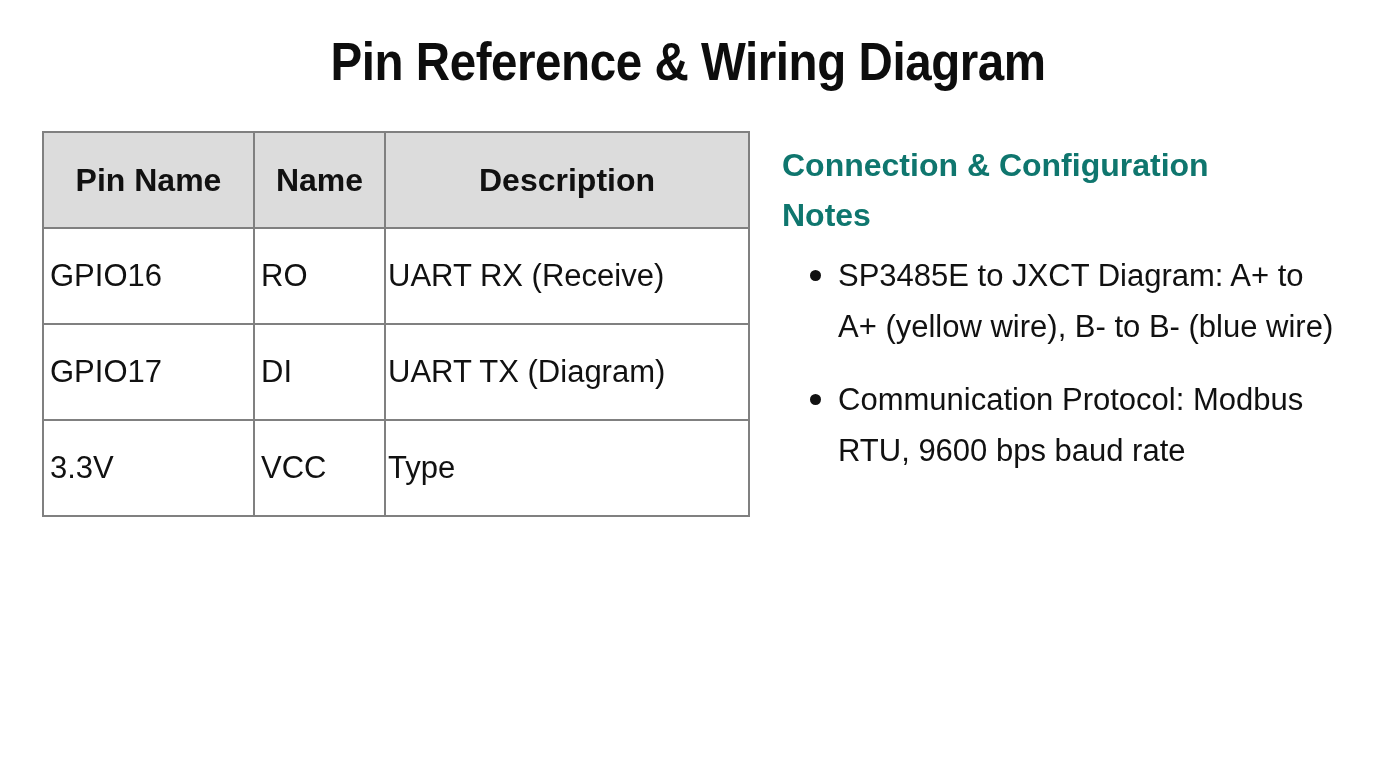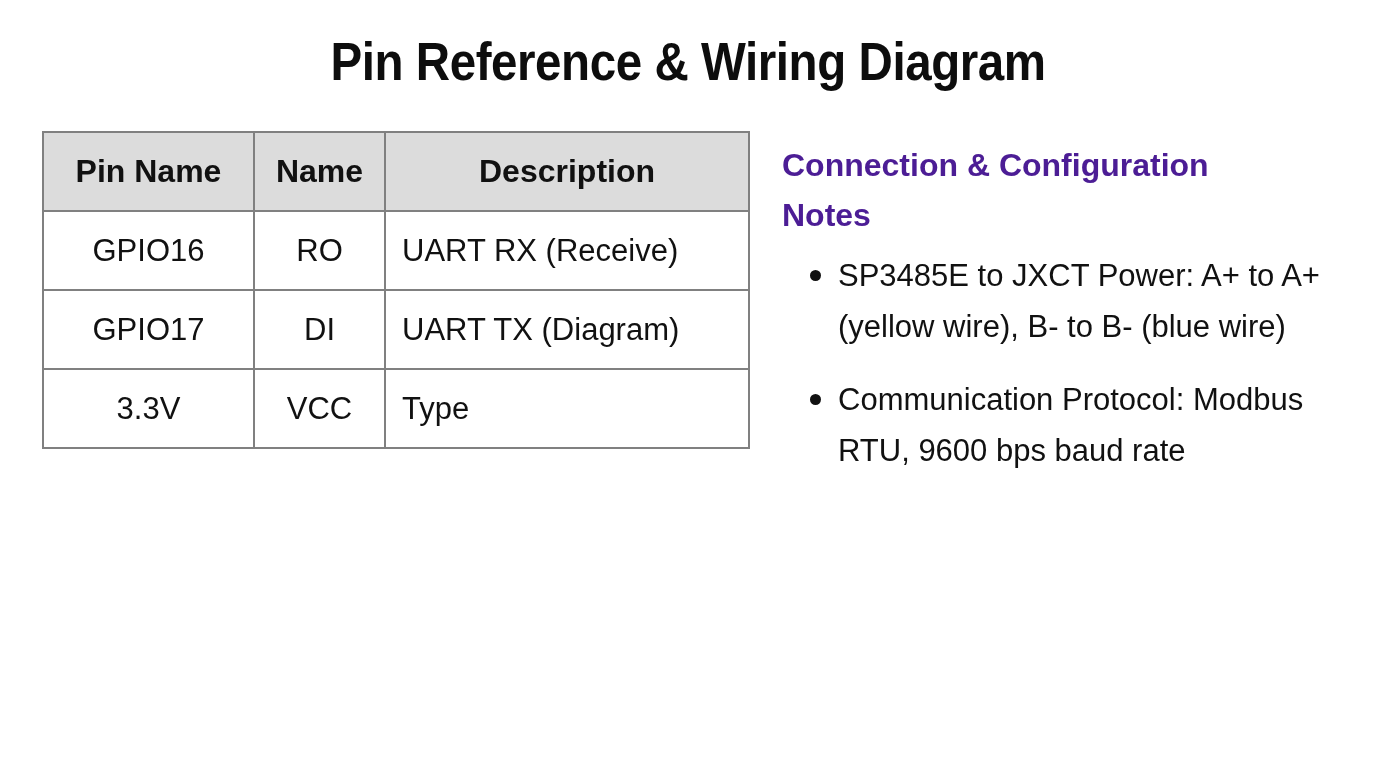--- a/index.html
+++ b/index.html
@@ -48,59 +48,59 @@
     table-layout: fixed;
     border: 2px solid #808080;
   }
   table.pin-table col.c-pin   { width: 211px; }
   table.pin-table col.c-type  { width: 131px; }
   table.pin-table col.c-desc  { width: 364px; }
 
   table.pin-table th,
   table.pin-table td {
     border: 2px solid #808080;
-    height: 79px;
+    height: 96px;
     padding: 0 6px;
     font-size: 31px;
     font-weight: normal;
     color: #111111;
     vertical-align: middle;
     box-sizing: border-box;
   }
   table.pin-table thead th {
     background: #dcdcdc;
     font-weight: bold;
     font-size: 32px;
     text-align: center;
   }
   table.pin-table td.cell-pin,
   table.pin-table td.cell-type {
-    text-align: center;
+    text-align: left;
   }
   table.pin-table td.cell-desc {
     text-align: left;
-    padding-left: 16px;
+    padding-left: 2px;
     white-space: nowrap;
   }
   table.pin-table thead th.head-desc {
     text-align: center;
   }
 
   
   .notes-panel {
     position: absolute;
     left: 782px;
     top: 140px;
     width: 560px;
   }
   .notes-heading {
     font-size: 32px;
     font-weight: bold;
     line-height: 50px;
-    color: #4c1d95;
+    color: #0f766e;
     margin: 0 0 10px 0;
     max-width: 520px;
   }
   ul.notes-list {
     list-style: none;
     margin: 0;
     padding: 0;
   }
   ul.notes-list li {
     position: relative;
@@ -157,20 +157,20 @@
       </tr>
     </tbody>
   </table>
 </div>
 
 <div class="notes-panel">
   <div class="notes-heading">Connection &amp; Configuration Notes</div>
   <ul class="notes-list">
     <li>
       <span class="bullet-dot"></span>
-      <span>SP3485E to JXCT Power: A+ to A+ (yellow wire), B- to B- (blue wire)</span>
+      <span>SP3485E to JXCT Diagram: A+ to A+ (yellow wire), B- to B- (blue wire)</span>
     </li>
     <li>
       <span class="bullet-dot"></span>
       <span>Communication Protocol: Modbus RTU, 9600 bps baud rate</span>
     </li>
   </ul>
 </div>
 
 </body></html>

